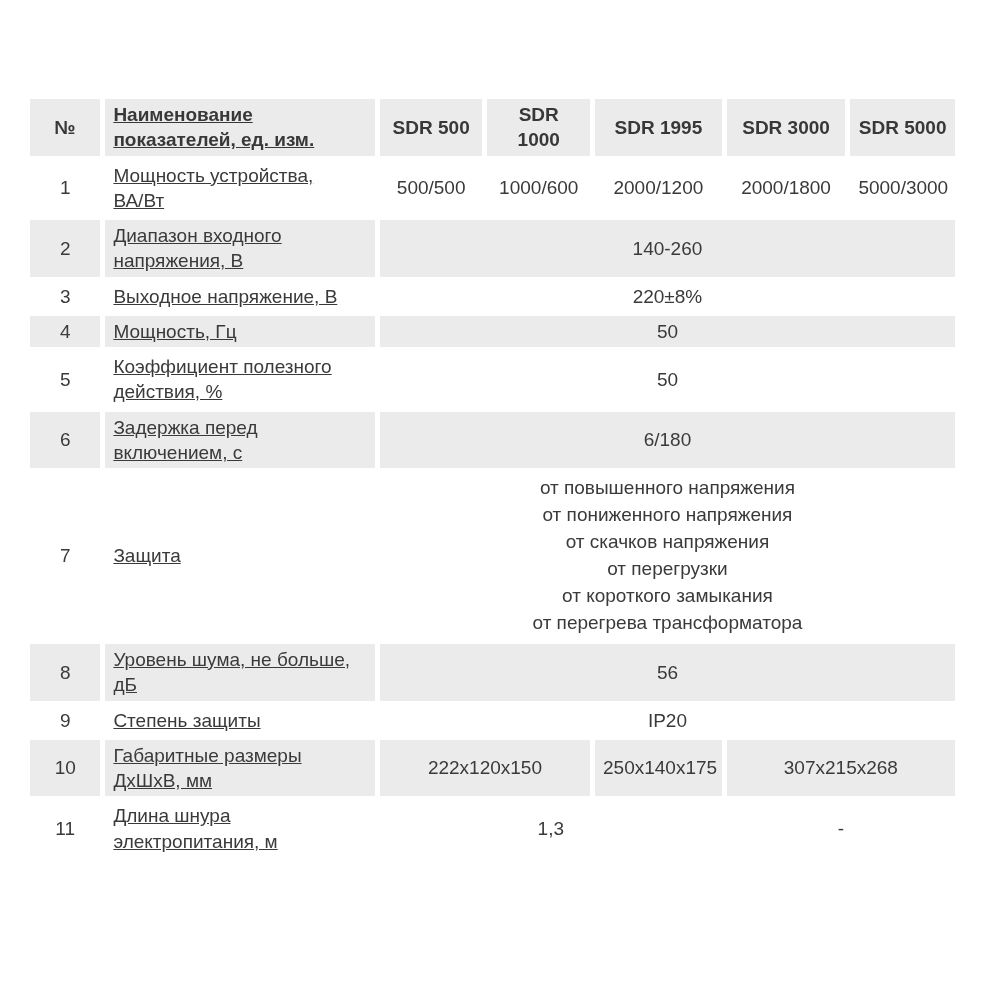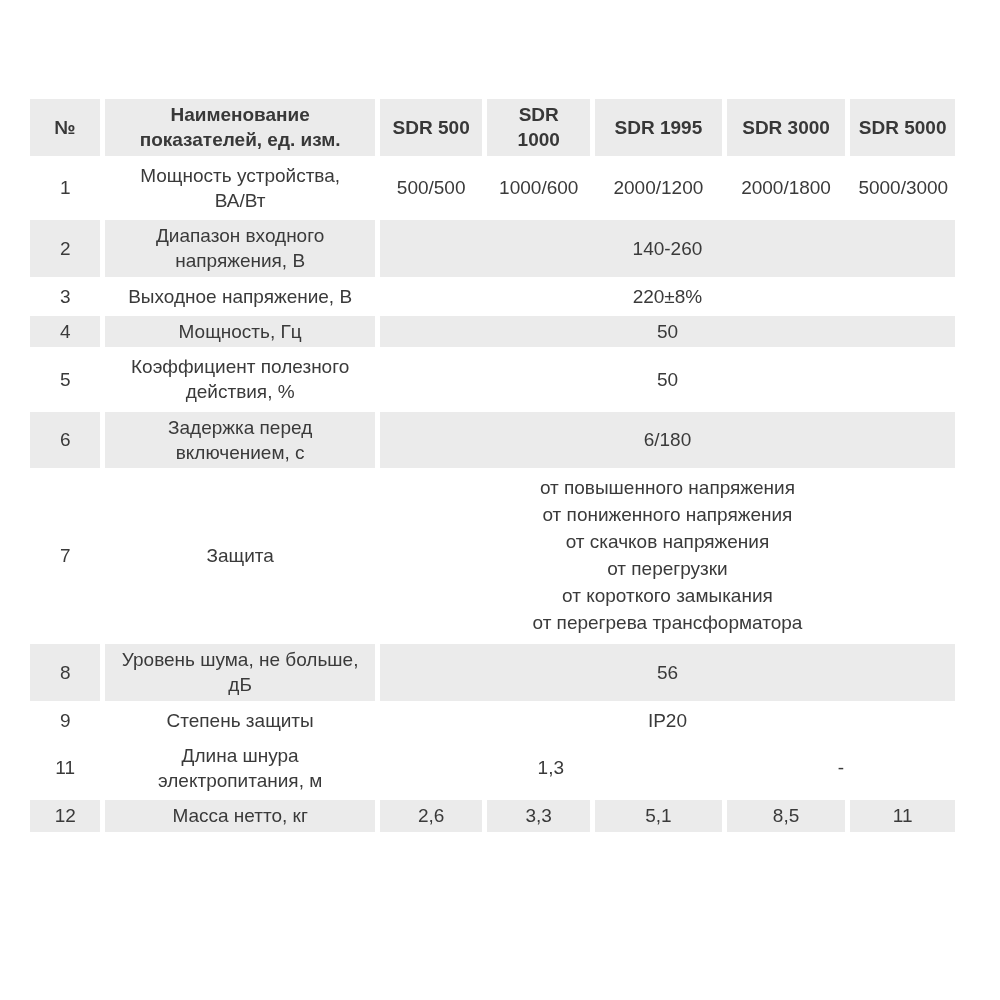--- a/index.html
+++ b/index.html
@@ -34,22 +34,23 @@
   }
   tr.shaded th, tr.shaded td {
     background: #ebebeb;
   }
   .num {
     text-align: center;
     padding-left: 2px;
     padding-right: 2px;
   }
   .name {
-    text-align: center;
+    text-align: left;
     white-space: pre-line;
+    text-decoration: underline;
   }
   .val {
     text-align: center;
     white-space: pre-line;
   }
   td.protection {
     line-height: 1.42;
   }
 </style>
 </head>
@@ -130,30 +131,29 @@
       <td class="num">8</td>
       <td class="name">Уровень шума, не больше,
 дБ</td>
       <td class="val" colspan="5">56</td>
     </tr>
     <tr>
       <td class="num">9</td>
       <td class="name">Степень защиты</td>
       <td class="val" colspan="5">IP20</td>
     </tr>
+    <tr class="shaded">
+      <td class="num">10</td>
+      <td class="name">Габаритные размеры
+ДхШхВ, мм</td>
+      <td class="val" colspan="2">222x120x150</td>
+      <td class="val" colspan="1">250x140x175</td>
+      <td class="val" colspan="2">307x215x268</td>
+    </tr>
     <tr>
       <td class="num">11</td>
       <td class="name">Длина шнура
 электропитания, м</td>
       <td class="val" colspan="3">1,3</td>
       <td class="val" colspan="2">-</td>
     </tr>
-    <tr class="shaded">
-      <td class="num">12</td>
-      <td class="name">Масса нетто, кг</td>
-      <td class="val">2,6</td>
-      <td class="val">3,3</td>
-      <td class="val">5,1</td>
-      <td class="val">8,5</td>
-      <td class="val">11</td>
-    </tr>
   </tbody>
 </table>
 
 </body></html>

